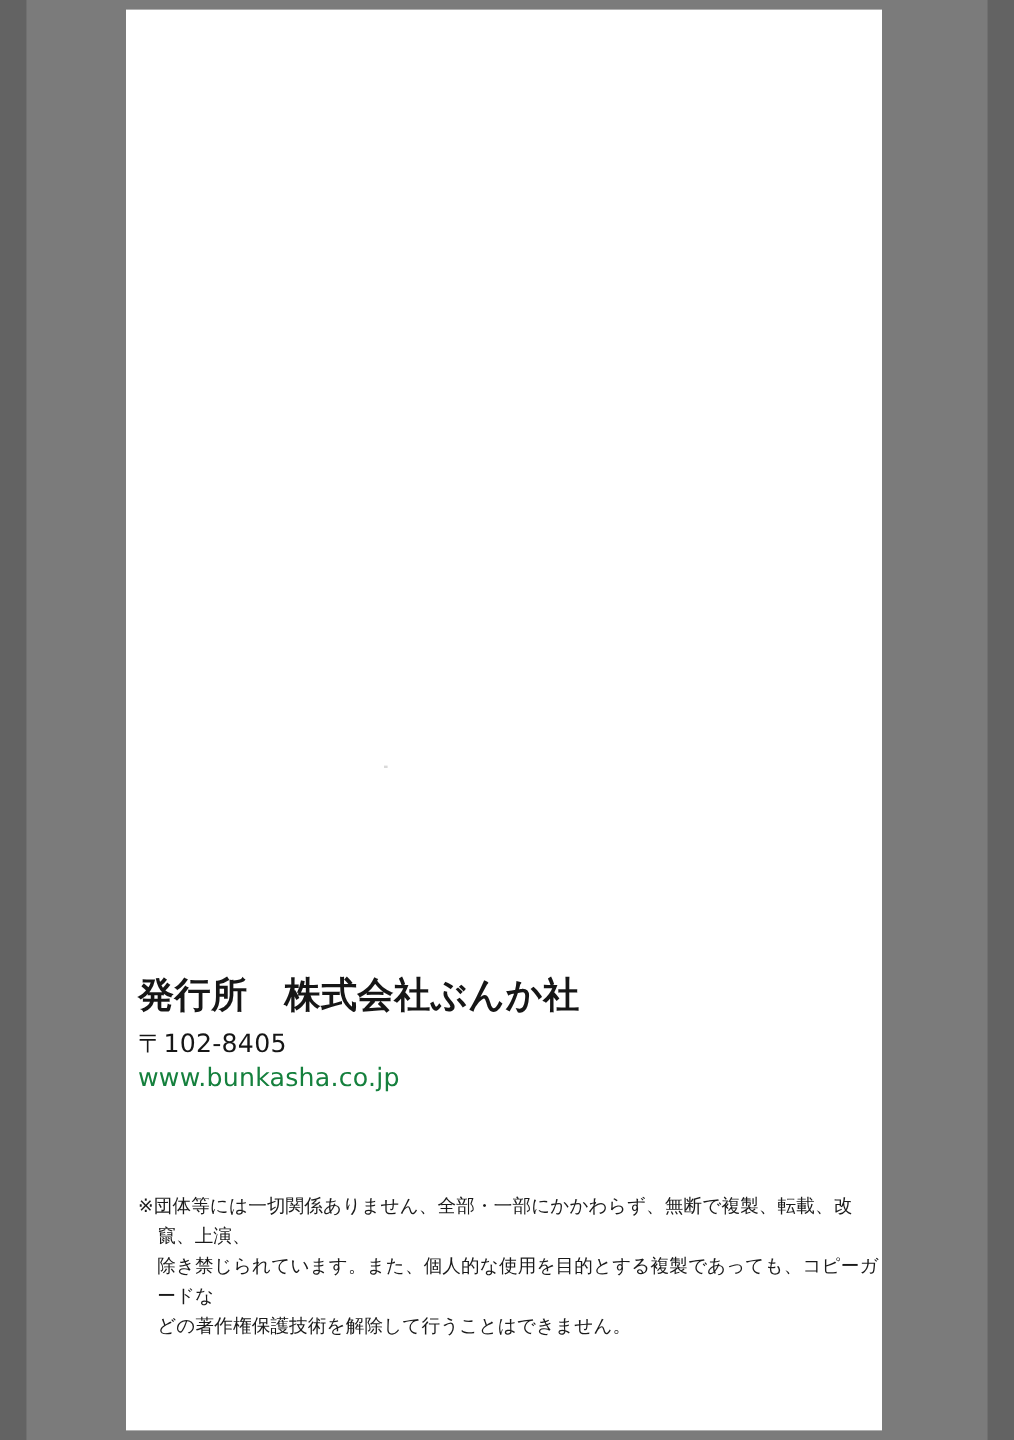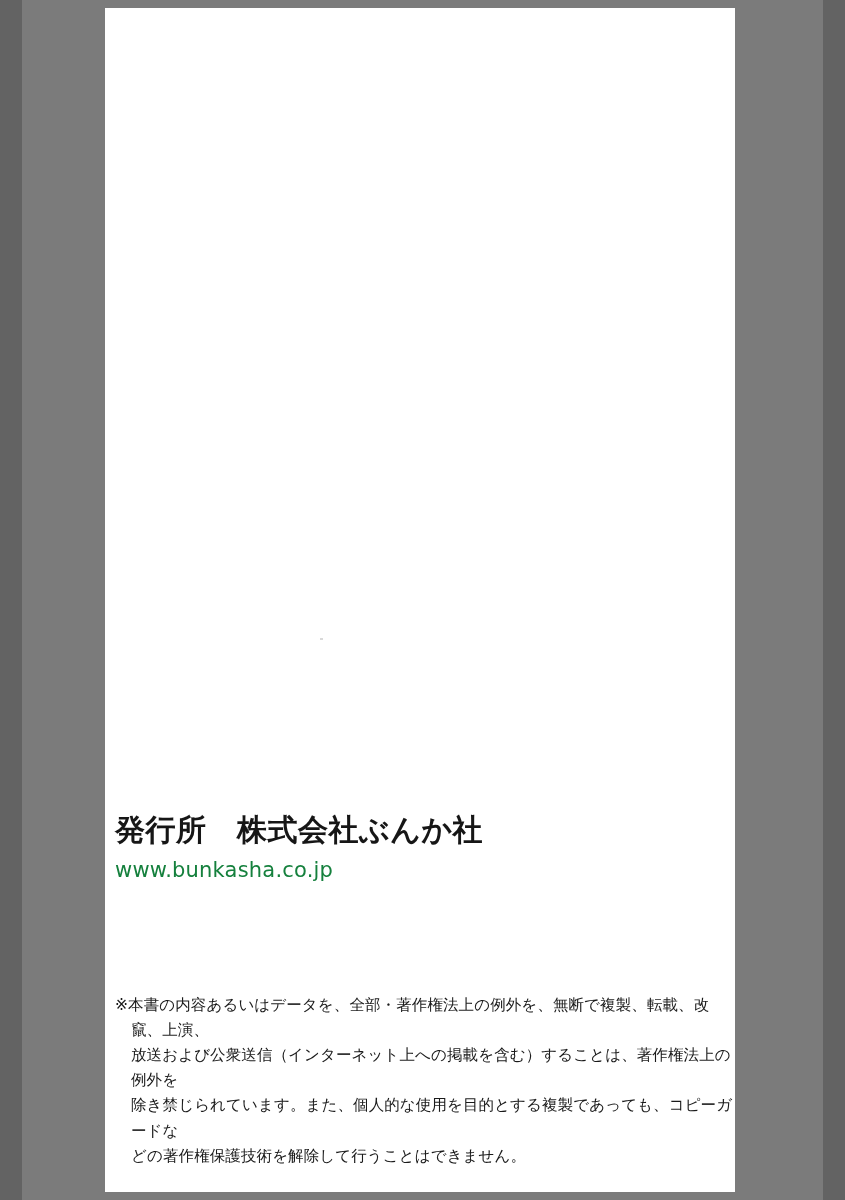--- a/index.html
+++ b/index.html
@@ -117,25 +117,25 @@
   <div class="edge-band left"></div>
   <div class="edge-band right"></div>
 
   <div id="page">
 
     <div class="speck" style="left:215px; top:630px;"></div>
 
     <div class="colophon">
       <div class="publisher-line">発行所　株式会社ぶんか社</div>
       <div class="address-block">
+        <div>〒102-8405</div>
         <div class="url-line">www.bunkasha.co.jp</div>
       </div>
     </div>
 
     <div class="notice-block">
-      <p class="indent">※本書の内容あるいはデータを、全部・著作権法上の例外を、無断で複製、転載、改竄、上演、</p>
-      <p class="cont">放送および公衆送信（インターネット上への掲載を含む）することは、著作権法上の例外を</p>
+      <p class="indent">※団体等には一切関係ありません、全部・一部にかかわらず、無断で複製、転載、改竄、上演、</p>
       <p class="cont">除き禁じられています。また、個人的な使用を目的とする複製であっても、コピーガードな</p>
       <p class="cont">どの著作権保護技術を解除して行うことはできません。</p>
     </div>
 
   </div>
 </div>
 
 </body></html>

